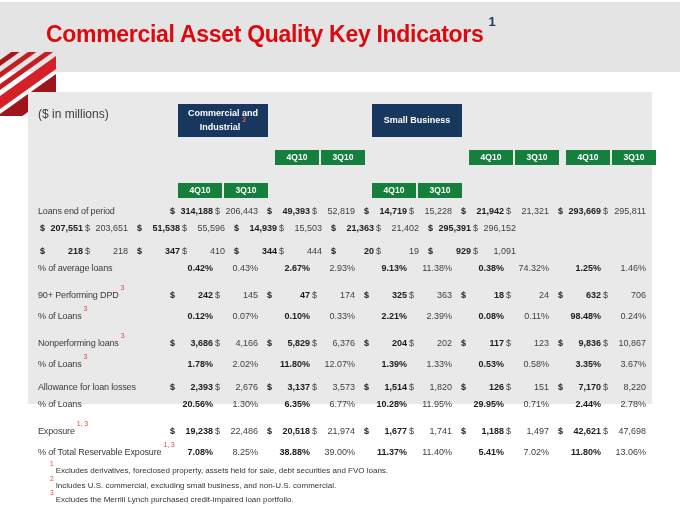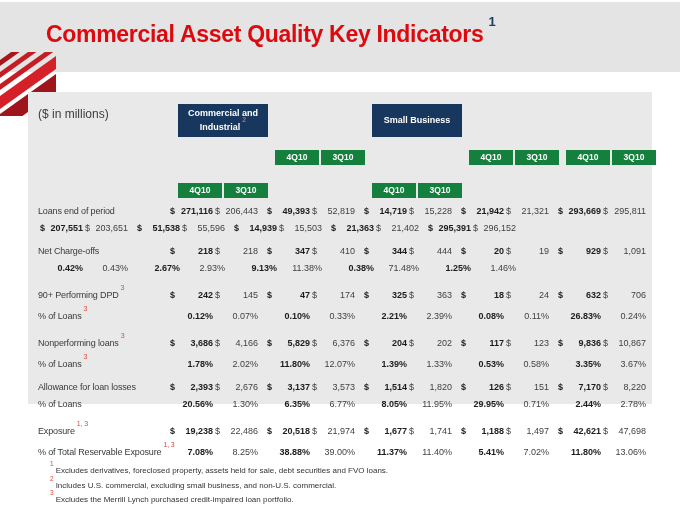--- a/index.html
+++ b/index.html
@@ -108,21 +108,21 @@
             <div class="pcell">3Q10</div>
           </div>
         </div>
       </div>
     <div class="tbody" id="table-body">
         <div class="section">
           <div class="trow">
             <div class="rlabel">
               <div class="lmain">Loans end of period</div>
             </div>
-            <div class="cell cur"><span class="cur-sym">$</span><span class="val">271,116</span></div>
+            <div class="cell cur"><span class="cur-sym">$</span><span class="val">314,188</span></div>
             <div class="cell prev"><span class="cur-sym">$</span><span class="val">206,443</span></div>
             <div class="cell cur gstart"><span class="cur-sym">$</span><span class="val">49,393</span></div>
             <div class="cell prev"><span class="cur-sym">$</span><span class="val">52,819</span></div>
             <div class="cell cur gstart"><span class="cur-sym">$</span><span class="val">14,719</span></div>
             <div class="cell prev"><span class="cur-sym">$</span><span class="val">15,228</span></div>
             <div class="cell cur gstart"><span class="cur-sym">$</span><span class="val">21,942</span></div>
             <div class="cell prev"><span class="cur-sym">$</span><span class="val">21,321</span></div>
             <div class="cell cur gstart"><span class="cur-sym">$</span><span class="val">293,669</span></div>
             <div class="cell prev"><span class="cur-sym">$</span><span class="val">295,811</span></div>
           </div>
@@ -134,43 +134,43 @@
             <div class="cell cur gstart"><span class="cur-sym">$</span><span class="val">14,939</span></div>
             <div class="cell prev"><span class="cur-sym">$</span><span class="val">15,503</span></div>
             <div class="cell cur gstart"><span class="cur-sym">$</span><span class="val">21,363</span></div>
             <div class="cell prev"><span class="cur-sym">$</span><span class="val">21,402</span></div>
             <div class="cell cur gstart"><span class="cur-sym">$</span><span class="val">295,391</span></div>
             <div class="cell prev"><span class="cur-sym">$</span><span class="val">296,152</span></div>
           </div>
         </div>
         <div class="section">
           <div class="trow">
-            <div class="rlabel">
-              <div class="lmain">Net Charge-offs</div>
-            </div>
             <div class="cell cur"><span class="cur-sym">$</span><span class="val">218</span></div>
             <div class="cell prev"><span class="cur-sym">$</span><span class="val">218</span></div>
             <div class="cell cur gstart"><span class="cur-sym">$</span><span class="val">347</span></div>
             <div class="cell prev"><span class="cur-sym">$</span><span class="val">410</span></div>
             <div class="cell cur gstart"><span class="cur-sym">$</span><span class="val">344</span></div>
             <div class="cell prev"><span class="cur-sym">$</span><span class="val">444</span></div>
             <div class="cell cur gstart"><span class="cur-sym">$</span><span class="val">20</span></div>
             <div class="cell prev"><span class="cur-sym">$</span><span class="val">19</span></div>
             <div class="cell cur gstart"><span class="cur-sym">$</span><span class="val">929</span></div>
             <div class="cell prev"><span class="cur-sym">$</span><span class="val">1,091</span></div>
           </div>
           <div class="trow">
+            <div class="rlabel">
+              <div class="lmain">% of average loans</div>
+            </div>
             <div class="cell cur"><span class="val">0.42%</span></div>
             <div class="cell prev"><span class="val">0.43%</span></div>
             <div class="cell cur gstart"><span class="val">2.67%</span></div>
             <div class="cell prev"><span class="val">2.93%</span></div>
             <div class="cell cur gstart"><span class="val">9.13%</span></div>
             <div class="cell prev"><span class="val">11.38%</span></div>
             <div class="cell cur gstart"><span class="val">0.38%</span></div>
-            <div class="cell prev"><span class="val">71.48%</span></div>
+            <div class="cell prev"><span class="val">74.32%</span></div>
             <div class="cell cur gstart"><span class="val">1.25%</span></div>
             <div class="cell prev"><span class="val">1.46%</span></div>
           </div>
         </div>
         <div class="section">
           <div class="trow">
             <div class="rlabel">
               <div class="lmain">90+ Performing DPD<sup class="rsup">3</sup></div>
             </div>
             <div class="cell cur"><span class="cur-sym">$</span><span class="val">242</span></div>
@@ -189,21 +189,21 @@
               <div class="lmain">% of Loans<sup class="rsup">3</sup></div>
             </div>
             <div class="cell cur"><span class="val">0.12%</span></div>
             <div class="cell prev"><span class="val">0.07%</span></div>
             <div class="cell cur gstart"><span class="val">0.10%</span></div>
             <div class="cell prev"><span class="val">0.33%</span></div>
             <div class="cell cur gstart"><span class="val">2.21%</span></div>
             <div class="cell prev"><span class="val">2.39%</span></div>
             <div class="cell cur gstart"><span class="val">0.08%</span></div>
             <div class="cell prev"><span class="val">0.11%</span></div>
-            <div class="cell cur gstart"><span class="val">26.83%</span></div>
+            <div class="cell cur gstart"><span class="val">98.48%</span></div>
             <div class="cell prev"><span class="val">0.24%</span></div>
           </div>
         </div>
         <div class="section">
           <div class="trow">
             <div class="rlabel">
               <div class="lmain">Nonperforming loans<sup class="rsup">3</sup></div>
             </div>
             <div class="cell cur"><span class="cur-sym">$</span><span class="val">3,686</span></div>
             <div class="cell prev"><span class="cur-sym">$</span><span class="val">4,166</span></div>
@@ -249,21 +249,21 @@
             <div class="cell prev"><span class="cur-sym">$</span><span class="val">8,220</span></div>
           </div>
           <div class="trow">
             <div class="rlabel">
               <div class="lmain">% of Loans</div>
             </div>
             <div class="cell cur"><span class="val">20.56%</span></div>
             <div class="cell prev"><span class="val">1.30%</span></div>
             <div class="cell cur gstart"><span class="val">6.35%</span></div>
             <div class="cell prev"><span class="val">6.77%</span></div>
-            <div class="cell cur gstart"><span class="val">8.05%</span></div>
+            <div class="cell cur gstart"><span class="val">10.28%</span></div>
             <div class="cell prev"><span class="val">11.95%</span></div>
             <div class="cell cur gstart"><span class="val">29.95%</span></div>
             <div class="cell prev"><span class="val">0.71%</span></div>
             <div class="cell cur gstart"><span class="val">2.44%</span></div>
             <div class="cell prev"><span class="val">2.78%</span></div>
           </div>
         </div>
         <div class="section">
           <div class="trow">
             <div class="rlabel">

